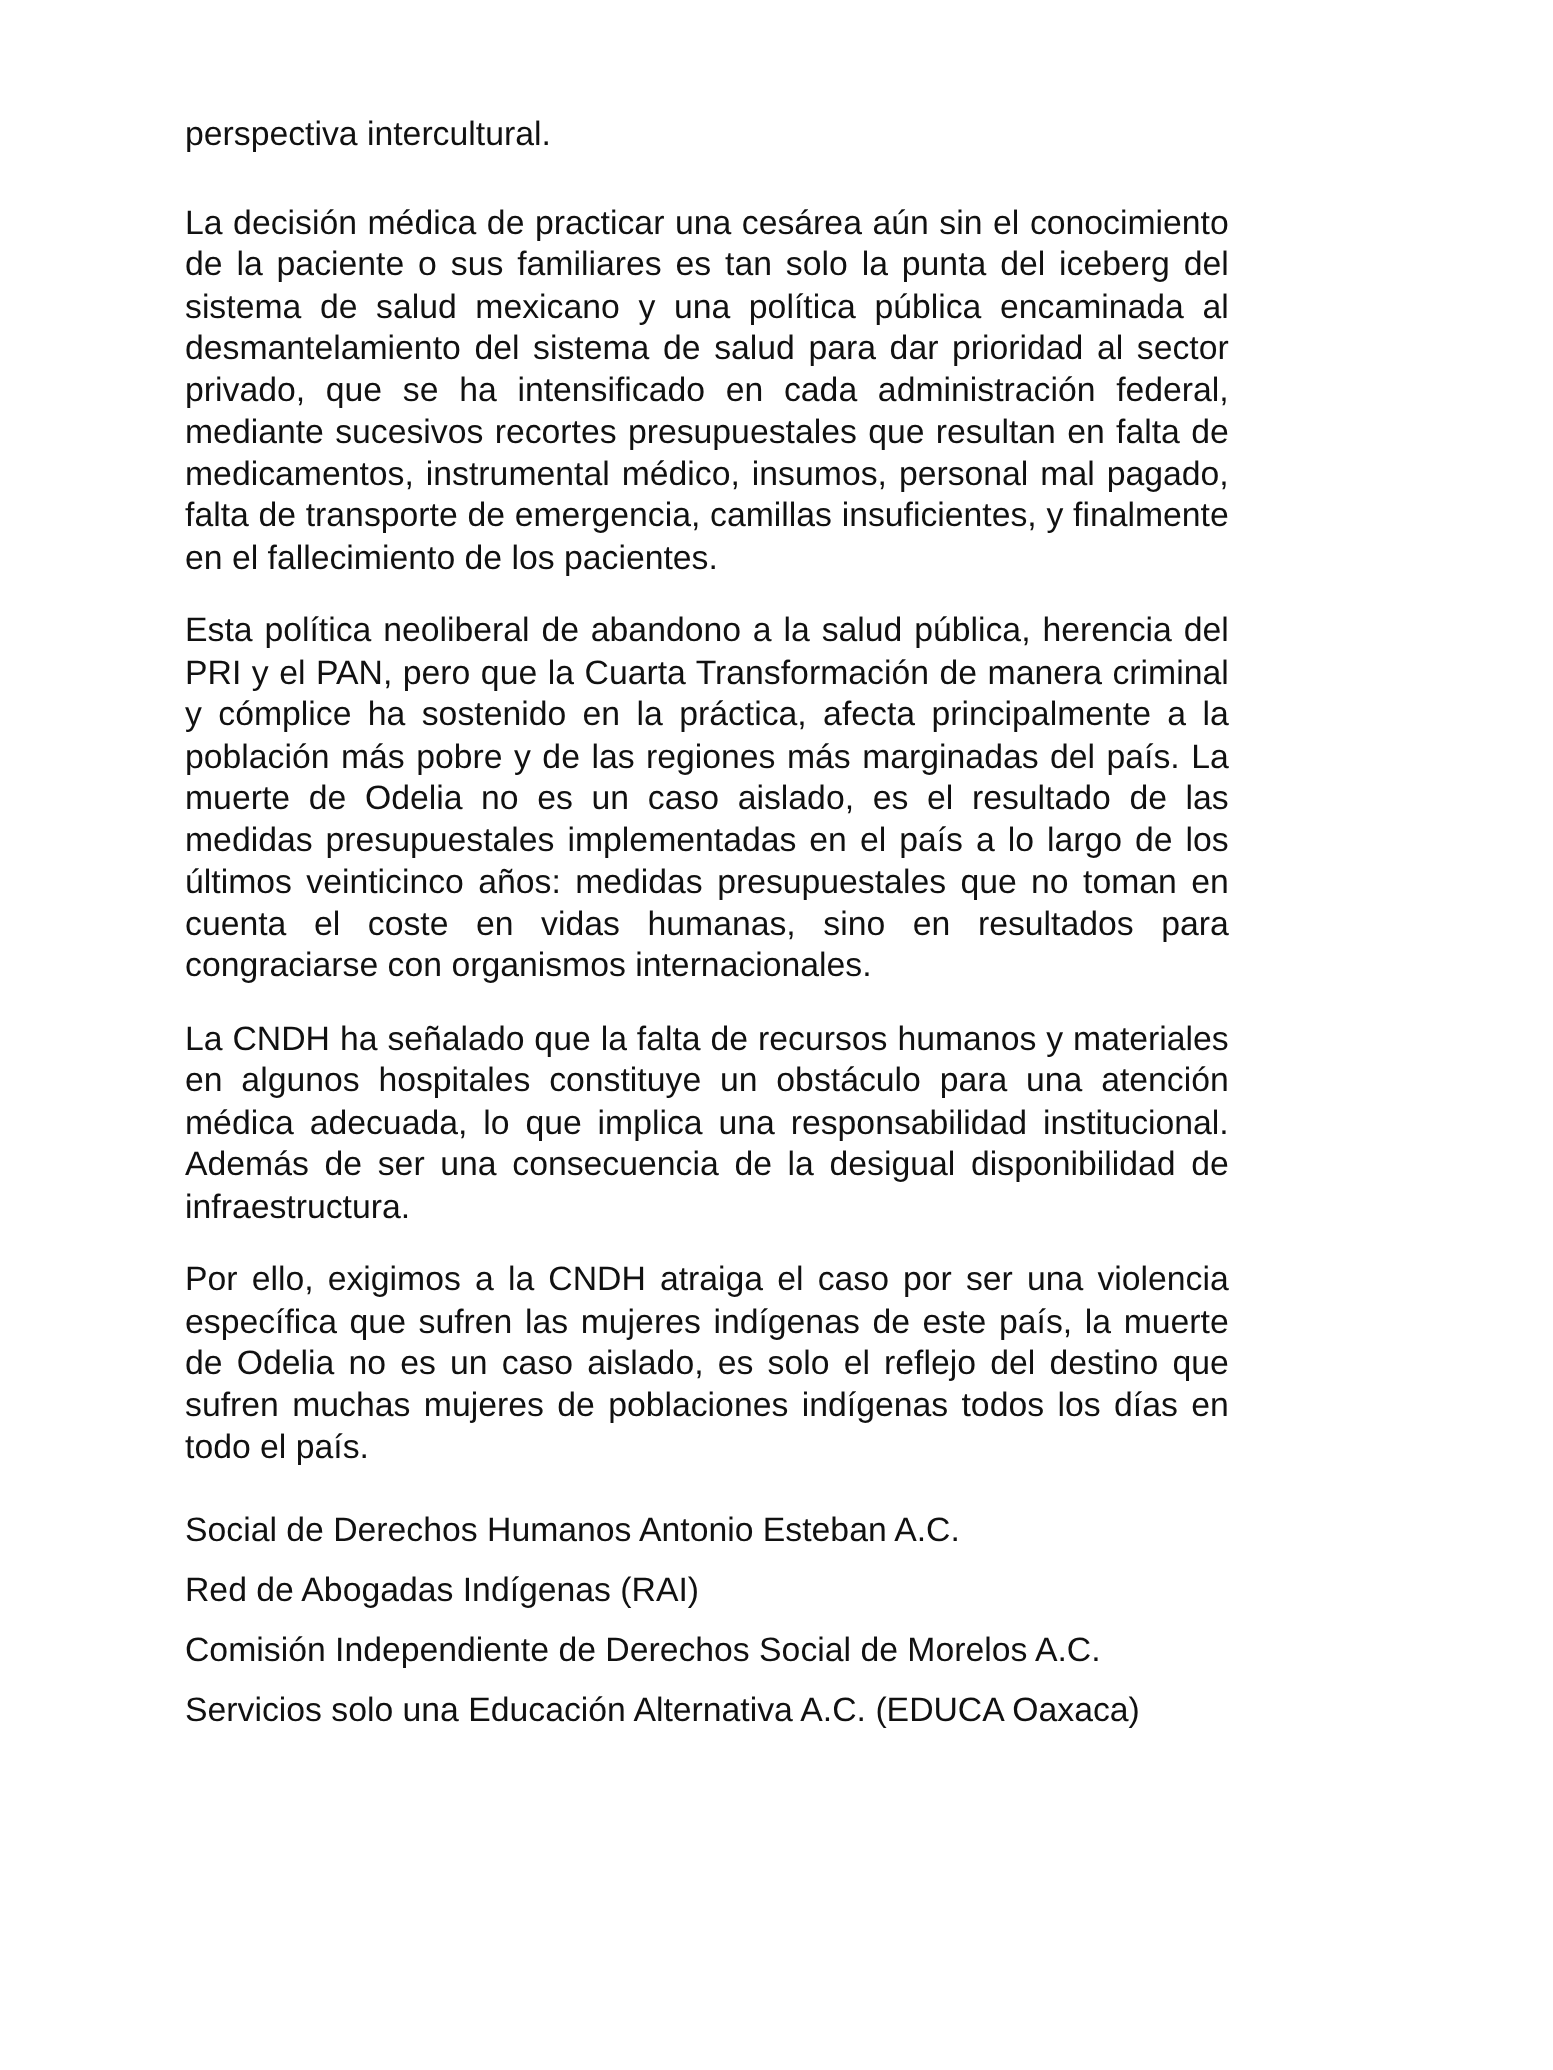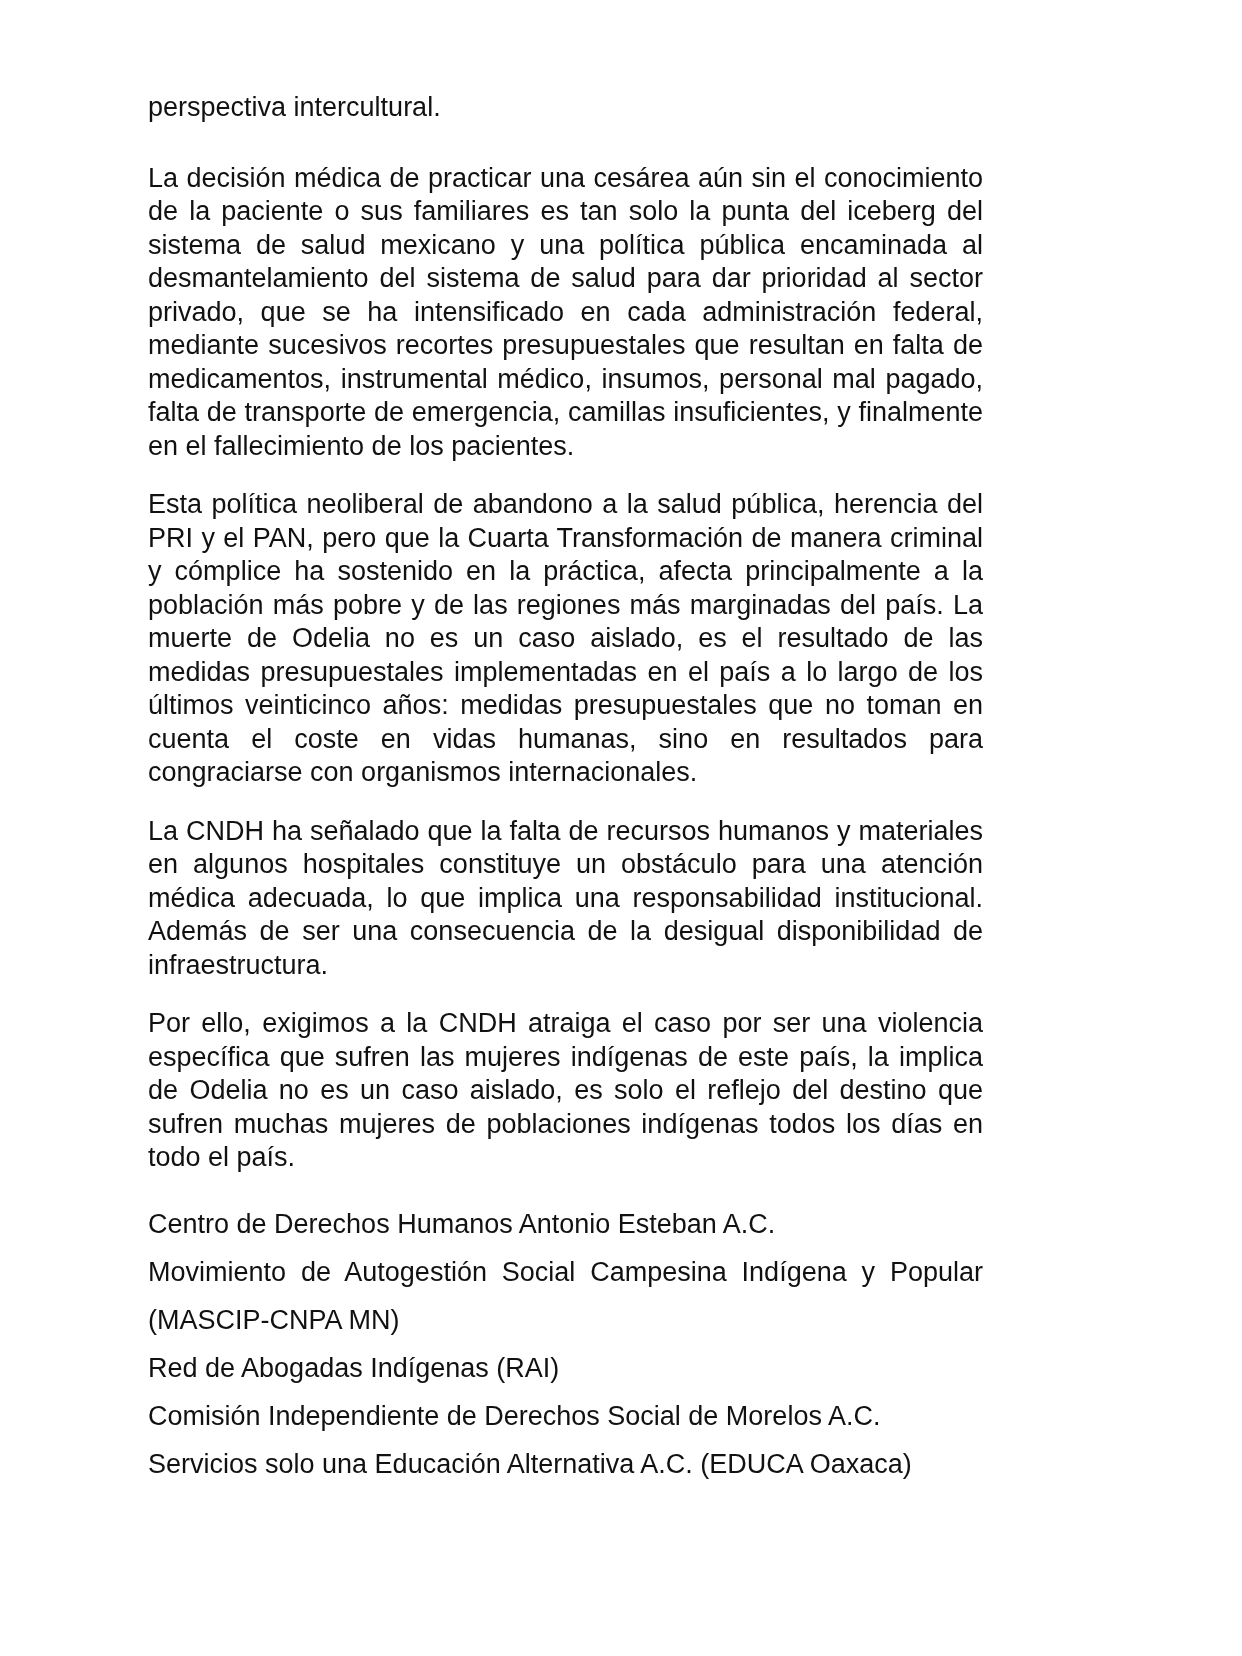--- a/index.html
+++ b/index.html
@@ -44,25 +44,24 @@
 </head>
 <body>
 
 <div class="page">
 
   <div class="body-text">
     <p class="first">perspectiva intercultural.</p>
     <p>La decisión médica de practicar una cesárea aún sin el conocimiento de la paciente o sus familiares es tan solo la punta del iceberg del sistema de salud mexicano y una política pública encaminada al desmantelamiento del sistema de salud para dar prioridad al sector privado, que se ha intensificado en cada administración federal, mediante sucesivos recortes presupuestales que resultan en falta de medicamentos, instrumental médico, insumos, personal mal pagado, falta de transporte de emergencia, camillas insuficientes, y finalmente en el fallecimiento de los pacientes.</p>
     <p>Esta política neoliberal de abandono a la salud pública, herencia del PRI y el PAN, pero que la Cuarta Transformación de manera criminal y cómplice ha sostenido en la práctica, afecta principalmente a la población más pobre y de las regiones más marginadas del país. La muerte de Odelia no es un caso aislado, es el resultado de las medidas presupuestales implementadas en el país a lo largo de los últimos veinticinco años: medidas presupuestales que no toman en cuenta el coste en vidas humanas, sino en resultados para congraciarse con organismos internacionales.</p>
     <p>La CNDH ha señalado que la falta de recursos humanos y materiales en algunos hospitales constituye un obstáculo para una atención médica adecuada, lo que implica una responsabilidad institucional. Además de ser una consecuencia de la desigual disponibilidad de infraestructura.</p>
-    <p>Por ello, exigimos a la CNDH atraiga el caso por ser una violencia específica que sufren las mujeres indígenas de este país, la implica de Odelia no es un caso aislado, es solo el reflejo del destino que sufren muchas mujeres de poblaciones indígenas todos los días en todo el país.</p>
+    <p>Por ello, exigimos a la CNDH atraiga el caso por ser una violencia específica que sufren las mujeres indígenas de este país, la muerte de Odelia no es un caso aislado, es solo el reflejo del destino que sufren muchas mujeres de poblaciones indígenas todos los días en todo el país.</p>
   </div>
 
 
   <div class="signatories">
-    <p class="signatory">Centro de Derechos Humanos Antonio Esteban A.C.</p>
-    <p class="signatory">Movimiento de Autogestión Social Campesina Indígena y Popular (MASCIP-CNPA MN)</p>
+    <p class="signatory">Social de Derechos Humanos Antonio Esteban A.C.</p>
     <p class="signatory">Red de Abogadas Indígenas (RAI)</p>
     <p class="signatory">Comisión Independiente de Derechos Social de Morelos A.C.</p>
     <p class="signatory">Servicios solo una Educación Alternativa A.C. (EDUCA Oaxaca)</p>
   </div>
 
 </div>
 
 </body></html>

